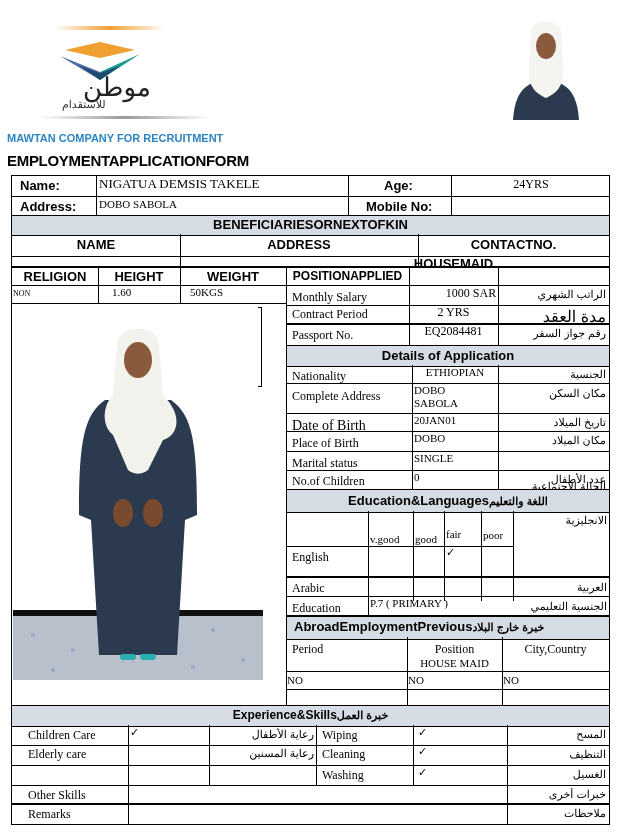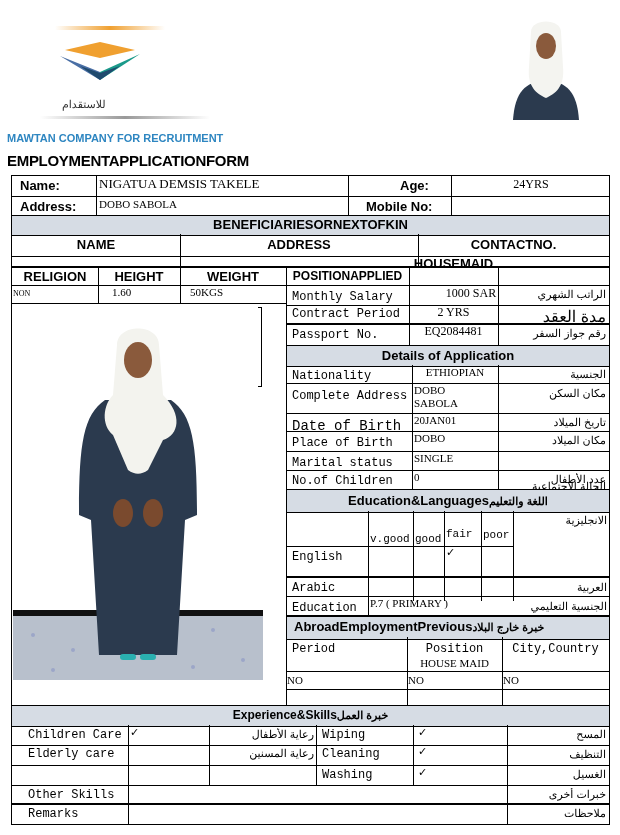--- a/index.html
+++ b/index.html
@@ -1,19 +1,19 @@
 <!DOCTYPE html>
 <html><head>
 <meta charset="utf-8">
 <style>
   html,body{margin:0;padding:0;background:#fff;}
   body{width:620px;height:835px;position:relative;overflow:hidden;font-family:"Liberation Sans",sans-serif;color:#000;}
   .abs{position:absolute;}
   .serif{font-family:"Liberation Serif",serif;}
-  .sans{font-family:Liberation Mono, monospace;}
+  .sans{font-family:Liberation Serif, serif;}
   .hdr-band{background:#d6dce4;}
   .vline{position:absolute;width:1px;background:#000;}
   .hline{position:absolute;height:1px;background:#000;}
   .bold{font-weight:bold;}
   .cell{position:absolute;box-sizing:border-box;white-space:nowrap;overflow:hidden;}
   .center{text-align:center;}
   .right{text-align:right;}
   .logo svg{display:block;}
   .check{font-size:11px;}
 </style>
@@ -34,20 +34,21 @@
           <stop offset="1" stop-color="#fff"></stop>
         </linearGradient>
     </defs>
     <rect x="15" y="6" width="110" height="4" fill="url(#tg)"></rect>
     <polygon points="60,22 95,30 60,38 25,30" fill="#f0a030"></polygon>
     <polygon points="20,36 60,52 60,60" fill="#4a6fa5"></polygon>
     <polygon points="100,34 60,52 60,60" fill="#1a9a8a"></polygon>
     <polygon points="40,46 60,60 80,46 60,53" fill="#1f4a6e"></polygon>
     <rect x="0" y="96" width="170" height="3" fill="url(#bg)"></rect>
   </svg>
+  <div class="abs" style="left:22px;top:54px;width:110px;text-align:center;font-size:26px;color:#222;line-height:26px;">موطن</div>
   <div class="abs" style="left:22px;top:78px;width:110px;text-align:left;font-size:11px;color:#333;">للاستقدام</div>
 </div>
 
 <div class="abs" style="left:503px;top:12px;width:86px;height:108px;overflow:hidden;background:#fff;">
   <svg width="86" height="108" viewBox="0 0 86 108">
     <path d="M10,108 C12,80 22,70 43,68 C64,70 74,80 76,108 Z" fill="#2b3a4e"></path>
     <path d="M28,20 C28,6 58,6 58,20 L60,55 C62,75 52,82 43,86 C34,82 24,75 26,55 Z" fill="#f4f4f0"></path>
     <ellipse cx="43" cy="34" rx="10" ry="13" fill="#8a5a3c"></ellipse>
   </svg>
 </div>
@@ -56,21 +57,21 @@
 <div class="abs bold" style="left:7px;top:152px;font-size:15px;letter-spacing:-0.3px;">EMPLOYMENTAPPLICATIONFORM</div>
 
 <div class="abs" style="left:11px;top:175px;width:599px;height:650px;border:1px solid #000;box-sizing:border-box;"></div>
 
 <div class="hline" style="left:11px;top:196px;width:599px;"></div>
 <div class="vline" style="left:96px;top:175px;height:40px;"></div>
 <div class="vline" style="left:348px;top:175px;height:40px;"></div>
 <div class="vline" style="left:451px;top:175px;height:40px;"></div>
 <div class="cell bold" style="left:20px;top:178px;font-size:13px;">Name:</div>
 <div class="cell serif" style="left:99px;top:176px;font-size:13px;">NIGATUA DEMSIS TAKELE</div>
-<div class="cell bold" style="left:384px;top:178px;font-size:13px;margin-left:16px;">Age:</div>
+<div class="cell bold" style="left:384px;top:178px;font-size:13px;">Age:</div>
 <div class="cell serif center" style="left:452px;top:177px;width:158px;font-size:12px;">24YRS</div>
 
 <div class="cell bold" style="left:20px;top:199px;font-size:13px;">Address:</div>
 <div class="cell serif" style="left:99px;top:198px;font-size:11px;">DOBO SABOLA</div>
 <div class="cell bold" style="left:366px;top:199px;font-size:13px;">Mobile No:</div>
 <div class="cell serif" style="left:454px;top:198px;width:150px;height:16px;font-size:11px;"></div>
 
 <div class="abs hdr-band" style="left:12px;top:215px;width:597px;height:19px;border-top:1px solid #000;border-bottom:1px solid #000;"></div>
 <div class="cell bold center" style="left:12px;top:217px;width:597px;font-size:13px;">BENEFICIARIESORNEXTOFKIN</div>
 <div class="vline" style="left:180px;top:234px;height:32px;"></div>

